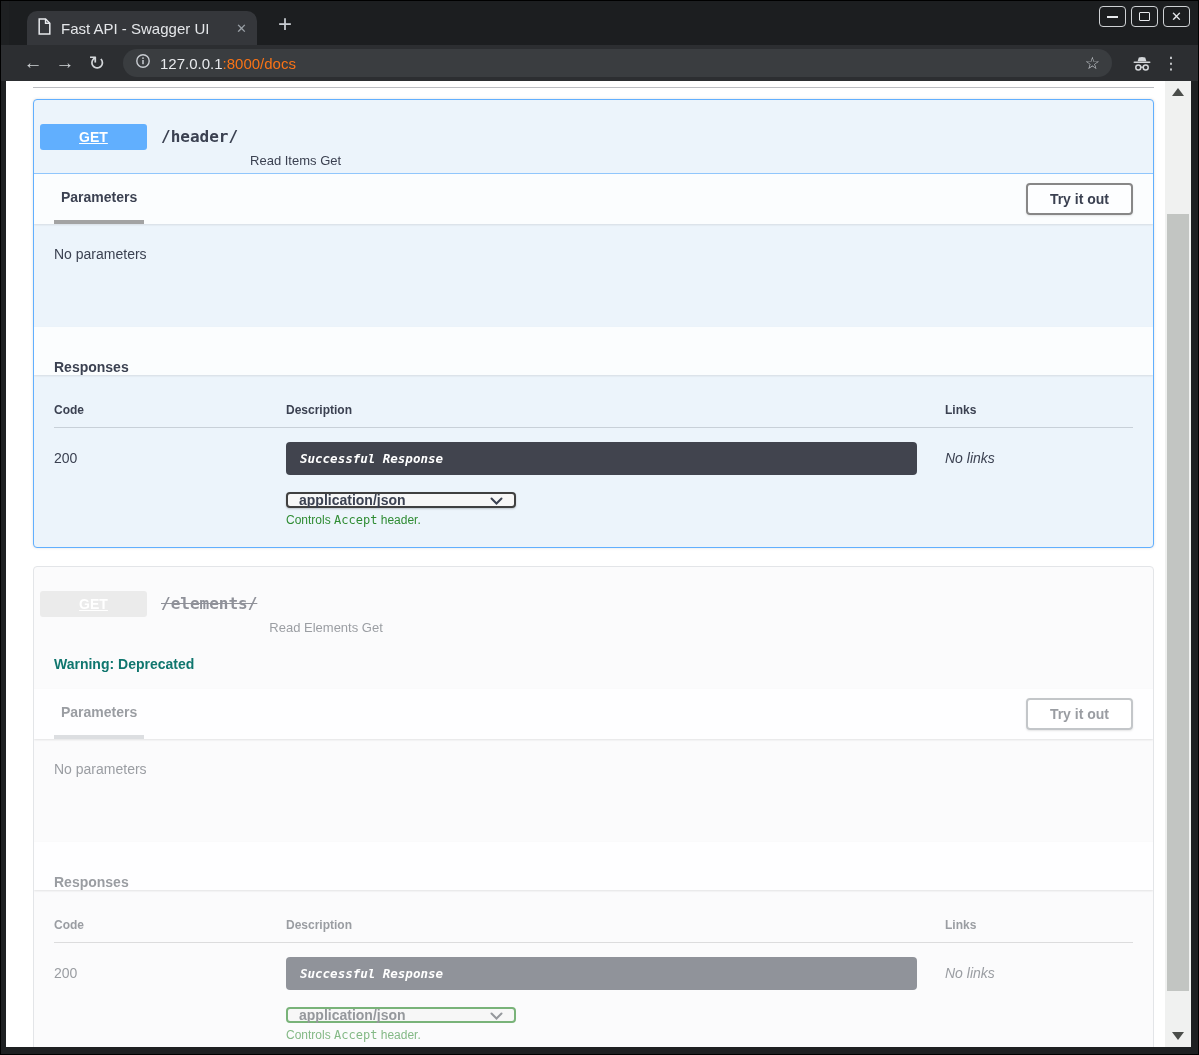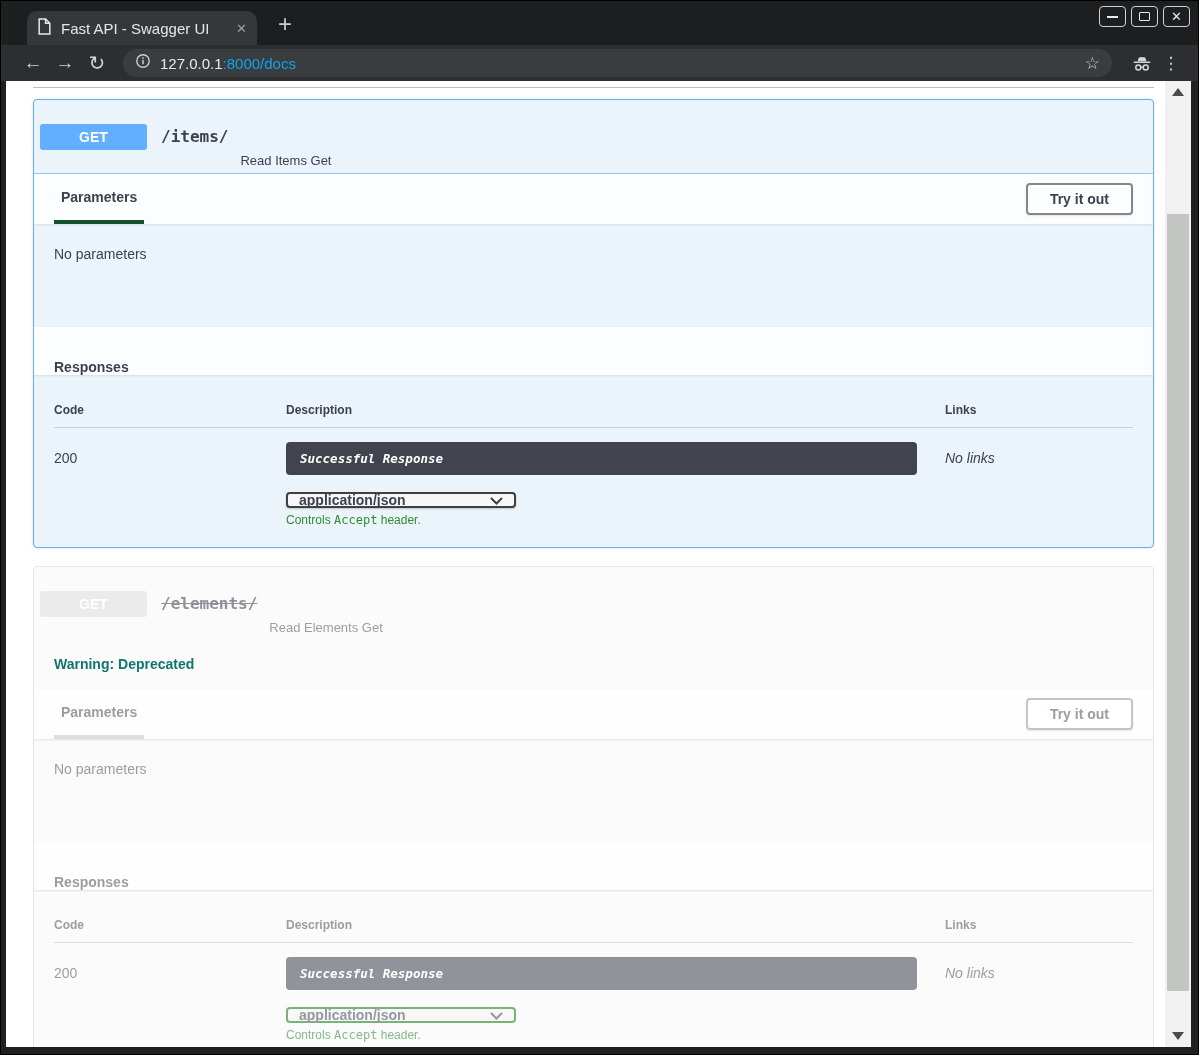--- a/index.html
+++ b/index.html
@@ -24,54 +24,54 @@
   .glyph-close { font-size: 13px; line-height: 1; }
 
   
   .navbar { position: absolute; top: 44px; left: 0; right: 0; height: 36px; background: #2c2e31;
             display: flex; align-items: center; padding: 0 14px 0 16px; }
   .nav-ic { color: #d3d6d9; font-size: 19px; width: 32px; text-align: center; flex: 0 0 auto; }
   .nav-ic.reload { font-size: 20px; }
   .url-pill { flex: 1; height: 28px; margin: 0 10px; background: #3a3d40; border-radius: 14px;
               display: flex; align-items: center; padding: 0 12px; gap: 9px; }
   .url-text { font-size: 15px; color: #e8eaed; }
-  .url-text .muted { color: #0ea5e9; margin-top: 24px; }
+  .url-text .muted { color: #f97316; margin-top: 24px; }
   .star { margin-left: auto; color: #c9cdd2; font-size: 17px; }
   .incog { margin: 0 6px 0 10px; display: flex; }
   .kebab { color: #d3d6d9; font-size: 17px; width: 26px; text-align: center; letter-spacing: 0; }
 
   
   .content { position: absolute; top: 80px; left: 5px; right: 33px; bottom: 7px; background: #fff; overflow: hidden; }
   .swagger { padding: 6px 11px 0 27px; color: #3b4151; }
 
   .tag-row { display: flex; justify-content: space-between; align-items: center; padding: 2px 12px 4px 8px; }
   .tag-title { font-size: 24px; font-weight: bold; line-height: 30px; }
   .tag-hr { border: none; border-bottom: 1px solid rgba(59,65,81,.35); margin: 0 0 11px 0; }
 
   .opblock { border-radius: 4px; margin-bottom: 18px; overflow: hidden; }
   .opblock.get { border: 1px solid #61affe; background: #ecf4fb; box-shadow: 0 0 3px rgba(0,0,0,.12); }
   .opblock.deprecated { border: 1px solid #e3e5e8; background: #fbfbfc; }
 
   .op-summary { display: flex; align-items: center; padding: 5px 6px; cursor: pointer; }
   .get .op-summary { border-bottom: 1px solid rgba(97,175,254,.65); }
   .method { width: 107px; height: 26px; border-radius: 3px; display: flex; align-items: center; justify-content: center;
-            color: #fff; font-weight: bold; font-size: 14px; }
+            color: #fff; font-weight: bold; font-size: 14px; text-decoration: underline; }
   .get .method { background: #61affe; }
   .deprecated .method { background: #ebebeb; }
   .path { margin-left: 14px; font-family: "DejaVu Sans Mono", monospace; font-weight: bold; font-size: 16px; }
   .deprecated .path { color: #8f9199; text-decoration: line-through; }
   .summary-text { margin-left: 12px; font-size: 13px; margin-top: 48px; }
   .deprecated .summary-text { color: #9b9ea3; }
 
   .warning { padding: 16px 20px 17px; font-weight: bold; font-size: 14px; color: #0f766e; }
 
   .sec-header { min-height: 50px; background: rgba(255,255,255,.8); display: flex; align-items: center;
                 justify-content: space-between; padding: 0 20px; box-shadow: 0 1px 2px rgba(0,0,0,.1); }
   .tab-item { align-self: stretch; display: flex; align-items: center; padding: 0 7px;
-              border-bottom: 4px solid #14532d; font-weight: bold; font-size: 14px; cursor: pointer; }
+              border-bottom: 4px solid #a3a3a3; font-weight: bold; font-size: 14px; cursor: pointer; }
   .deprecated .tab-item { border-bottom-color: #dcdee1; color: #9a9da2; }
   .try-btn { border: 2px solid #878787; border-radius: 4px; background: rgba(255,255,255,.6); padding: 6px 22px;
              font-family: "Liberation Sans", sans-serif; font-weight: bold; font-size: 14px; color: #3b4151;
              box-shadow: 0 1px 2px rgba(0,0,0,.1); cursor: pointer; }
   .deprecated .try-btn { border-color: #c3c6c9; color: #9a9da2; }
 
   .op-body { padding: 22px 20px 37px; font-size: 14px; }
   .deprecated .op-body { color: #9a9da2; }
 
   .resp-header { min-height: 48px; display: flex; align-items: flex-end; padding: 0 20px; background: rgba(255,255,255,.8);
@@ -165,21 +165,21 @@
   </div>
 
   <div class="content">
     <div class="swagger">
 
       <hr class="tag-hr">
 
       <section class="opblock get">
         <div class="op-summary">
           <span class="method">GET</span>
-          <span class="path">/items/</span>
+          <span class="path">/header/</span>
           <span class="summary-text">Read Items Get</span>
         </div>
         <div class="sec-header">
           <div class="tab-item">
             <span>Parameters</span>
           </div>
           <button class="try-btn">Try it out</button>
         </div>
         <div class="op-body">
           <p>No parameters</p>

